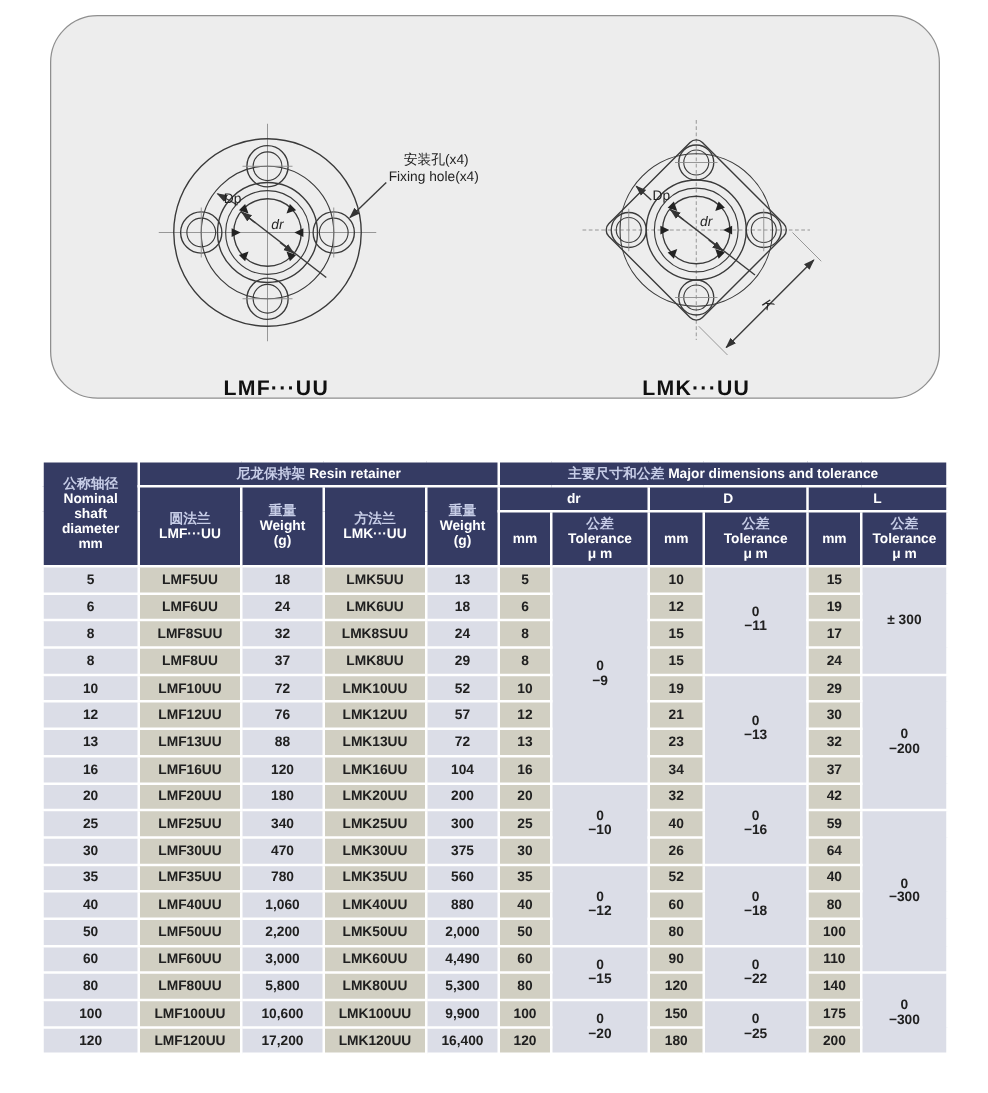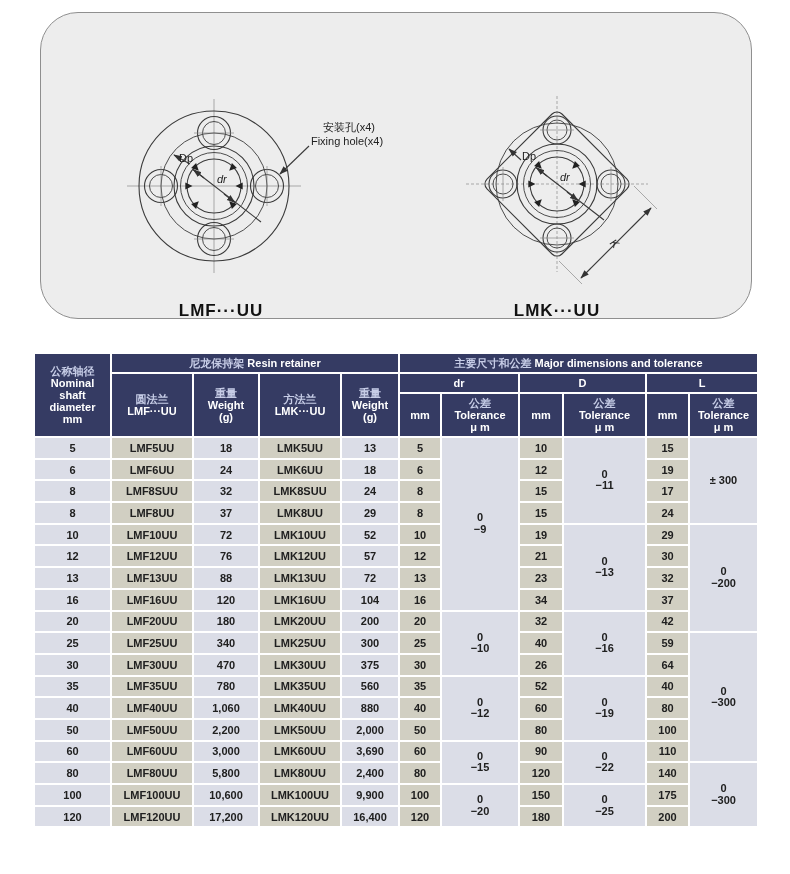--- a/index.html
+++ b/index.html
@@ -9,21 +9,21 @@
   
   .panel{position:absolute;left:40px;top:12px;width:710px;height:305px;
          background:#ededed;border:1px solid #8f8f8f;border-radius:38px;}
   .dsvg{position:absolute;top:0;}
   .dtitle{position:absolute;top:288px;height:20px;line-height:20px;
           text-align:center;font-weight:700;font-size:17px;color:#111;
           letter-spacing:1px;}
   .cl{stroke:#8a8a8a;stroke-width:.7;}
 
   
-  table.spec{position:absolute;left:33px;top:352px;width:724px;
+  table.spec{position:absolute;left:33px;top:368px;width:724px;
              border-collapse:collapse;table-layout:fixed;}
   .spec th,.spec td{border:2px solid #ffffff;padding:0;text-align:center;
                     vertical-align:middle;}
   .spec th{background:#353b63;color:#ffffff;font-size:11px;font-weight:700;
            line-height:12px;}
   .spec thead tr.r1 th{height:18px;}
   .spec thead tr.r2 th{height:18px;}
   .spec thead tr.r3 th{height:42px;margin-left:32px;}
   .spec td{font-size:11px;font-weight:700;color:#202020;height:19.7px;}
   td.tan{background:#d1cfc2;}
@@ -364,21 +364,21 @@
         <td class="tan">LMK35UU</td>
         <td class="light">560</td>
         <td class="tan">35</td>
         <td class="light tol" rowspan="3">
           <div>0</div>
           <div>−12</div>
         </td>
         <td class="tan">52</td>
         <td class="light tol" rowspan="3">
           <div>0</div>
-          <div>−19</div>
+          <div>−18</div>
         </td>
         <td class="tan">40</td>
       </tr>
       <tr>
         <td class="light">40</td>
         <td class="tan">LMF40UU</td>
         <td class="light">1,060</td>
         <td class="tan">LMK40UU</td>
         <td class="light">880</td>
         <td class="tan">40</td>
@@ -393,39 +393,39 @@
         <td class="light">2,000</td>
         <td class="tan">50</td>
         <td class="tan">80</td>
         <td class="tan">100</td>
       </tr>
       <tr>
         <td class="light">60</td>
         <td class="tan">LMF60UU</td>
         <td class="light">3,000</td>
         <td class="tan">LMK60UU</td>
-        <td class="light">3,690</td>
+        <td class="light">4,490</td>
         <td class="tan">60</td>
         <td class="light tol" rowspan="2">
           <div>0</div>
           <div>−15</div>
         </td>
         <td class="tan">90</td>
         <td class="light tol" rowspan="2">
           <div>0</div>
           <div>−22</div>
         </td>
         <td class="tan">110</td>
       </tr>
       <tr>
         <td class="light">80</td>
         <td class="tan">LMF80UU</td>
         <td class="light">5,800</td>
         <td class="tan">LMK80UU</td>
-        <td class="light">2,400</td>
+        <td class="light">5,300</td>
         <td class="tan">80</td>
         <td class="tan">120</td>
         <td class="tan">140</td>
         <td class="light tol" rowspan="3">
           <div>0</div>
           <div>−300</div>
         </td>
       </tr>
       <tr>
         <td class="light">100</td>

